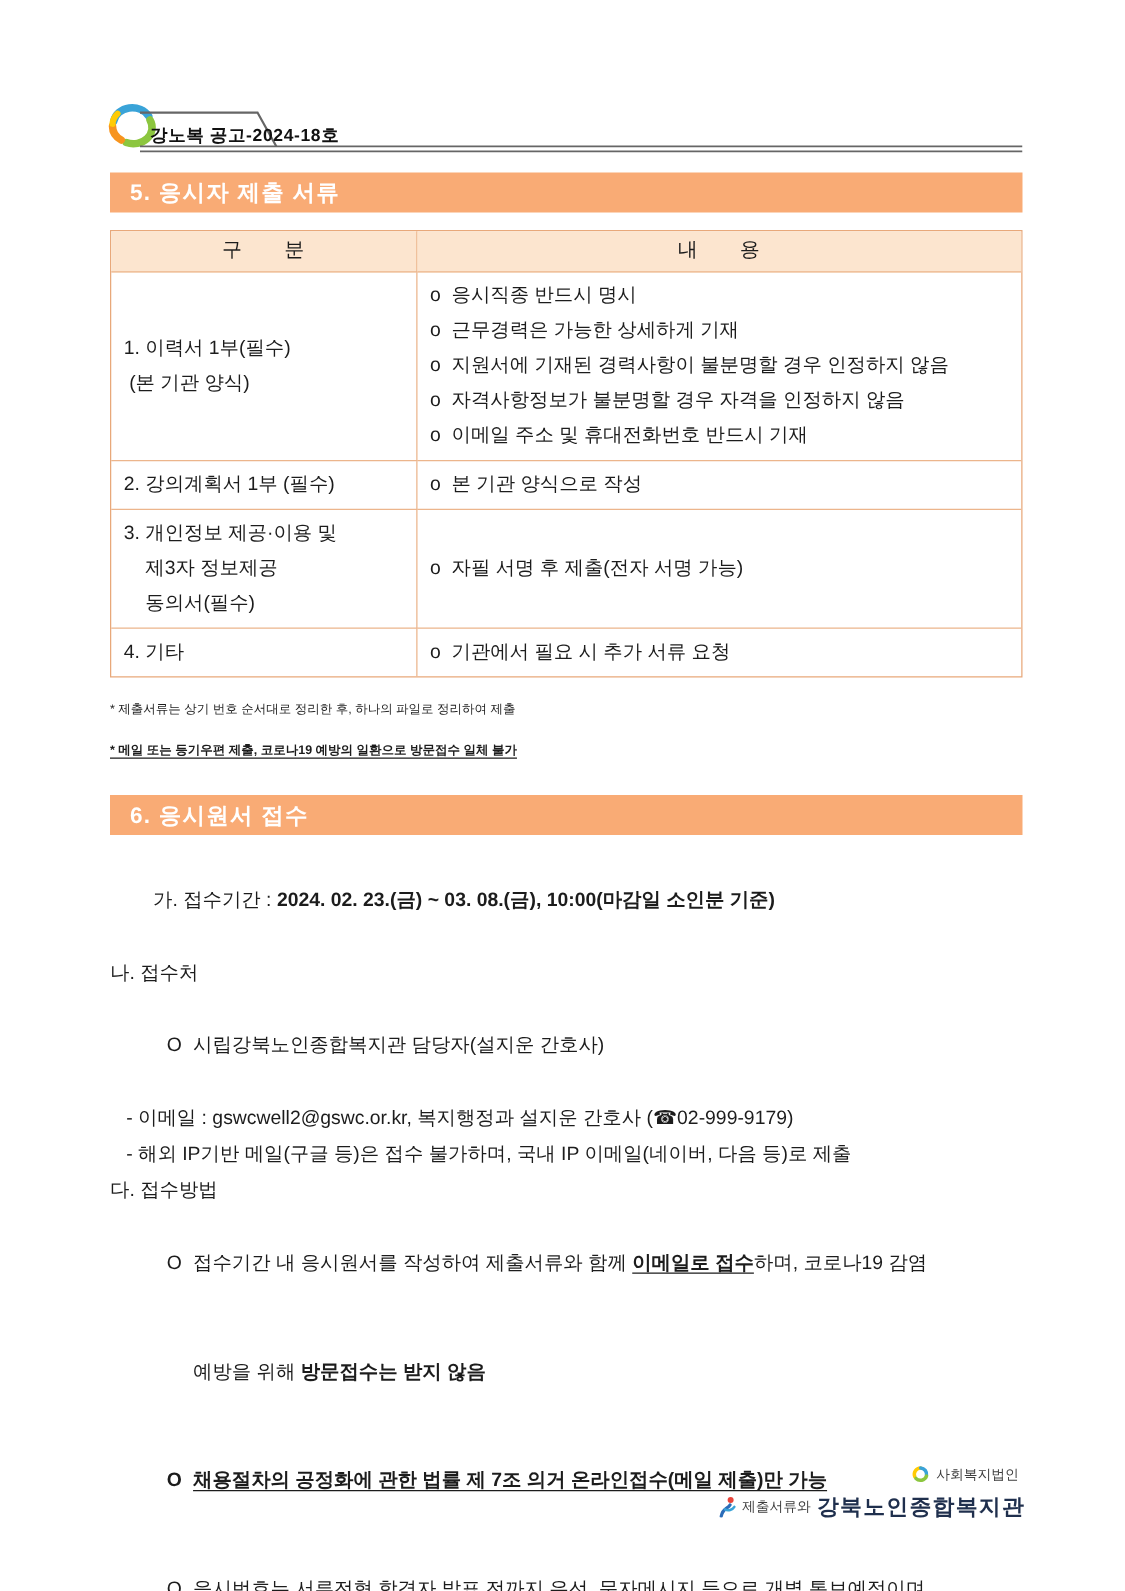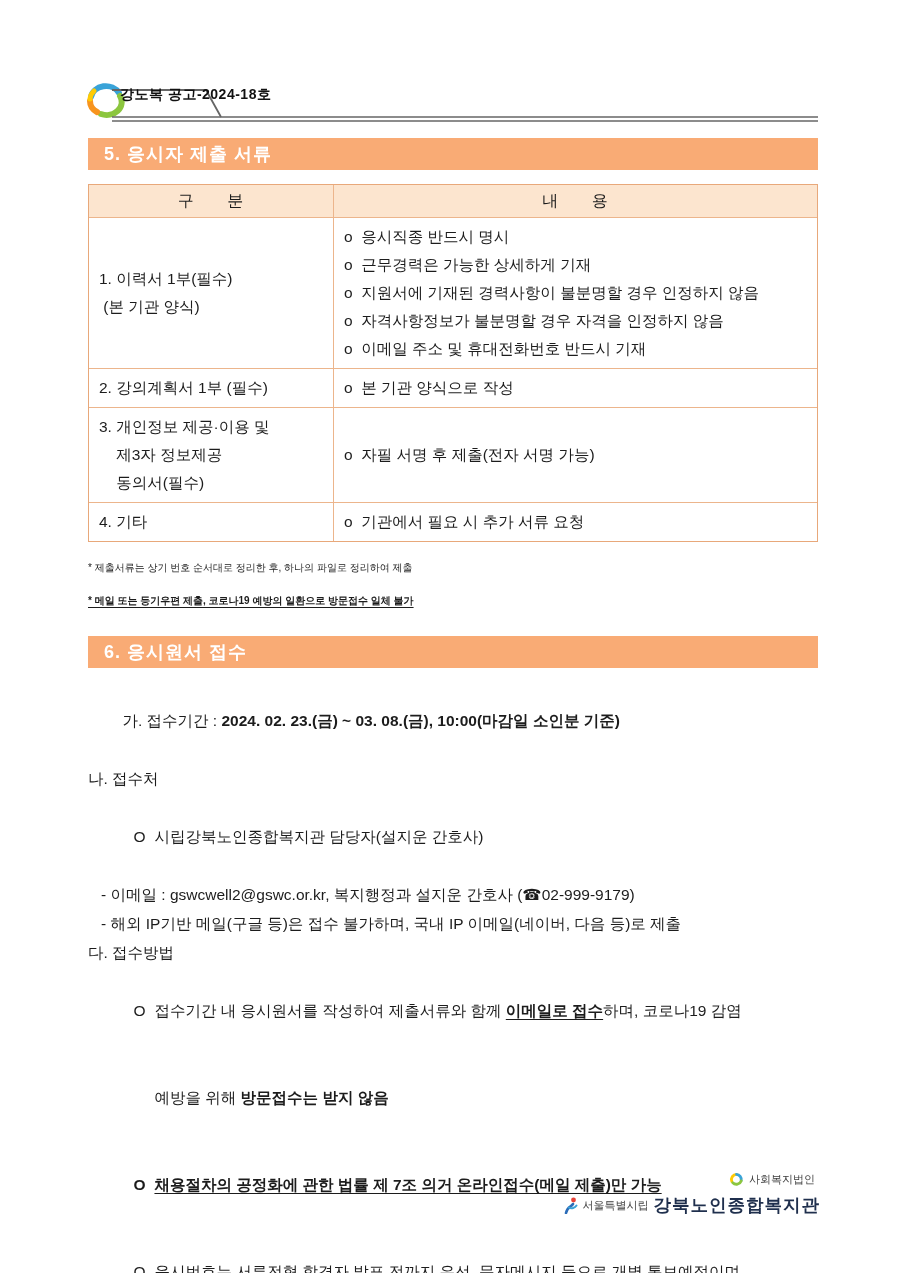--- a/index.html
+++ b/index.html
@@ -10,21 +10,21 @@
     font-family:"Liberation Sans","DejaVu Sans",sans-serif;
     color:#1c1c1c;
   }
   .content { position:absolute; left:88px; top:84px; width:730px; }
 
   
   .doc-header { position:relative; height:38px; }
   .logo-swirl { position:absolute; left:-4px; top:-2px; }
   .tab-svg { position:absolute; left:0; top:0; }
   .doc-number {
-    position:absolute; left:32px; top:2px;
+    position:absolute; left:32px; top:16px;
     font-size:14px; font-weight:bold; letter-spacing:0.5px; color:#111;
   }
 
   
   .section-bar {
     height:32px; background:#F9AB75; color:#ffffff;
     font-size:18px; font-weight:bold; letter-spacing:1px;
     display:flex; align-items:center; padding-left:16px;text-align:right;
   }
   .bar5 { margin-top:16px; }
@@ -187,17 +187,17 @@
       <span class="fprefix">사회복지법인</span>
     </div>
     <div class="forg">
       <span class="flogo">
         <svg width="14" height="17" viewBox="0 0 14 17">
           <circle cx="9.5" cy="3" r="2.4" fill="#E8443A"></circle>
           <path d="M2 16 C 3.5 9, 7 10.5, 9 7" fill="none" stroke="#2B6CB8" stroke-width="2.6" stroke-linecap="round"></path>
           <path d="M5 10.5 C 7.5 12, 11 11, 12.5 8.5" fill="none" stroke="#39A3D8" stroke-width="2" stroke-linecap="round"></path>
         </svg>
       </span>
-      <span class="fprefix">서울특별시립</span>
+      <span class="fprefix">제출서류와</span>
       <span class="fname">강북노인종합복지관</span>
     </div>
   </div>
 </div>
 
 </body></html>

